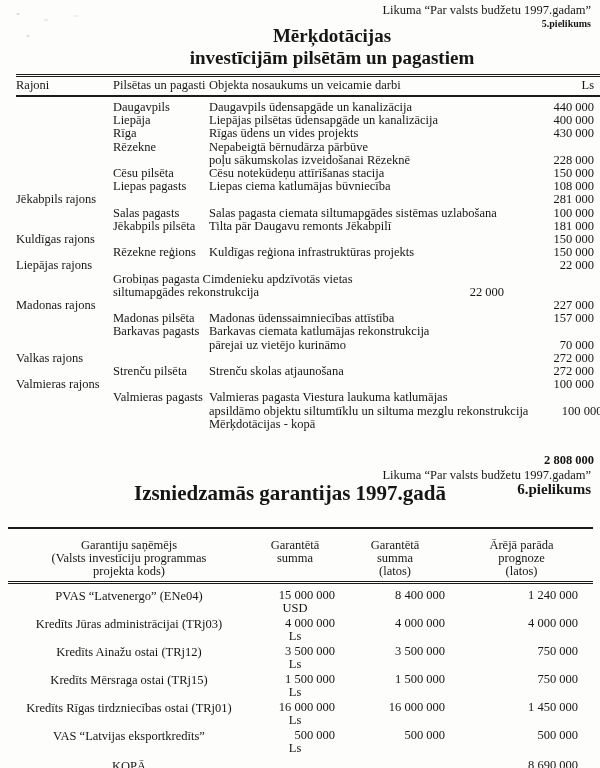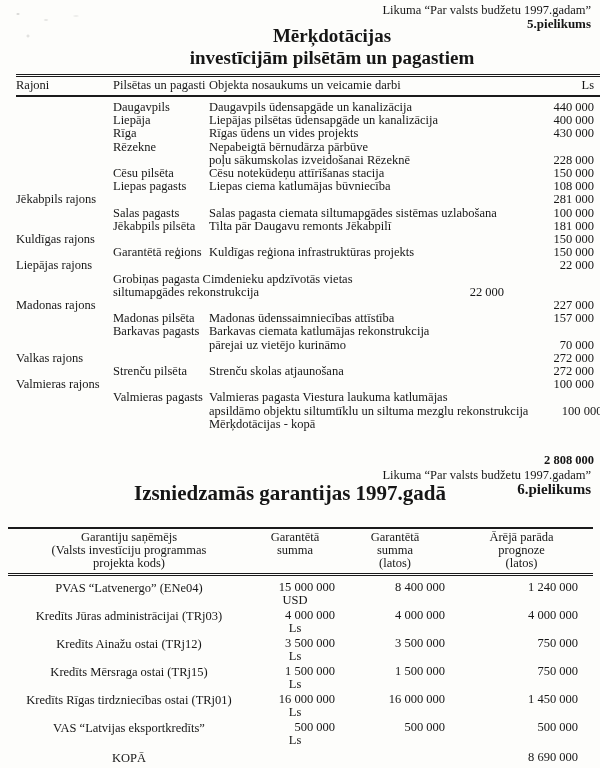--- a/index.html
+++ b/index.html
@@ -19,21 +19,21 @@
       radial-gradient(3px 2px at 12px 8px, rgba(90,90,90,.35), transparent 70%),
       radial-gradient(4px 2px at 40px 14px, rgba(110,110,110,.25), transparent 70%),
       radial-gradient(3px 3px at 22px 30px, rgba(120,120,120,.3), transparent 70%),
       radial-gradient(5px 2px at 70px 10px, rgba(130,130,130,.2), transparent 70%);
     filter:blur(.4px);
   }
 
   
   .a5-note{position:absolute;top:3px;right:9px;text-align:right;line-height:14px;}
   .a5-note .lawref{font-size:12.5px;}
-  .a5-note .annex{font-size:13px;font-weight:bold;}
+  .a5-note .annex{font-size:10px;font-weight:bold;}
   .a5-title{position:absolute;top:25px;left:0;width:600px;text-align:center;
     font-weight:bold;font-size:19px;line-height:21.5px;margin-left:32px;}
 
   .t1{position:absolute;top:74px;left:16px;width:594px;font-size:12.5px;}
   .t1-head{display:grid;grid-template-columns:97px 96px 1fr 60px;
     border-top:3px double #1b1b1b;border-bottom:2px solid #1b1b1b;
     padding:1px 0 2px 0;}
   .t1-head .ls{text-align:right;padding-right:16px;}
   .t1-body{padding-top:4px;line-height:13.2px;}
   .t1-row{display:grid;grid-template-columns:97px 96px 1fr 90px;}
@@ -46,21 +46,21 @@
   .a6-head{position:absolute;top:466px;left:0;width:600px;height:58px;}
   .a6-note{position:absolute;top:2px;right:9px;text-align:right;line-height:14px;}
   .a6-note .lawref{font-size:12.5px;}
   .a6-note .annex{font-size:15px;font-weight:bold;}
   .a6-title{position:absolute;top:15px;left:0;width:580px;text-align:center;
     font-weight:bold;font-size:21px;}
 
   .t2{position:absolute;top:527px;left:8px;width:585px;font-size:12.5px;}
   .t2-head{display:grid;grid-template-columns:242px 90px 110px 1fr;
     border-top:2px solid #1b1b1b;border-bottom:3px double #1b1b1b;
-    padding:2px 0 3px 0;text-align:center;line-height:13px;}
+    padding:10px 0 3px 0;text-align:center;line-height:13px;}
   .t2-body{padding-top:2px;}
   .t2-row{display:grid;grid-template-columns:242px 90px 110px 1fr;
     line-height:12.5px;padding-top:3px;}
   .t2-row .rec{text-align:center;align-self:start;padding-top:1px;}
   .t2-row .gsum .num{text-align:right;padding-right:5px;}
   .t2-row .gsum .cur{text-align:center;}
   .t2-row .lat{text-align:right;padding-right:5px;}
   .t2-row .prog{text-align:right;padding-right:15px;}
   .t2-row.total{padding-top:5px;}
 </style>
@@ -161,21 +161,21 @@
           <div class="amt">181 000</div>
         </div>
         <div class="t1-row">
           <div class="nowrap">Kuldīgas rajons</div>
           <div class="nowrap"></div>
           <div class="obj"></div>
           <div class="amt">150 000</div>
         </div>
         <div class="t1-row">
           <div class="nowrap"></div>
-          <div class="nowrap">Garantētā reģions</div>
+          <div class="nowrap">Rēzekne reģions</div>
           <div class="obj">
             <div>Kuldīgas reģiona infrastruktūras projekts</div>
           </div>
           <div class="amt">150 000</div>
         </div>
         <div class="t1-row">
           <div class="nowrap">Liepājas rajons</div>
           <div class="nowrap"></div>
           <div class="obj"></div>
           <div class="amt">22 000</div>

